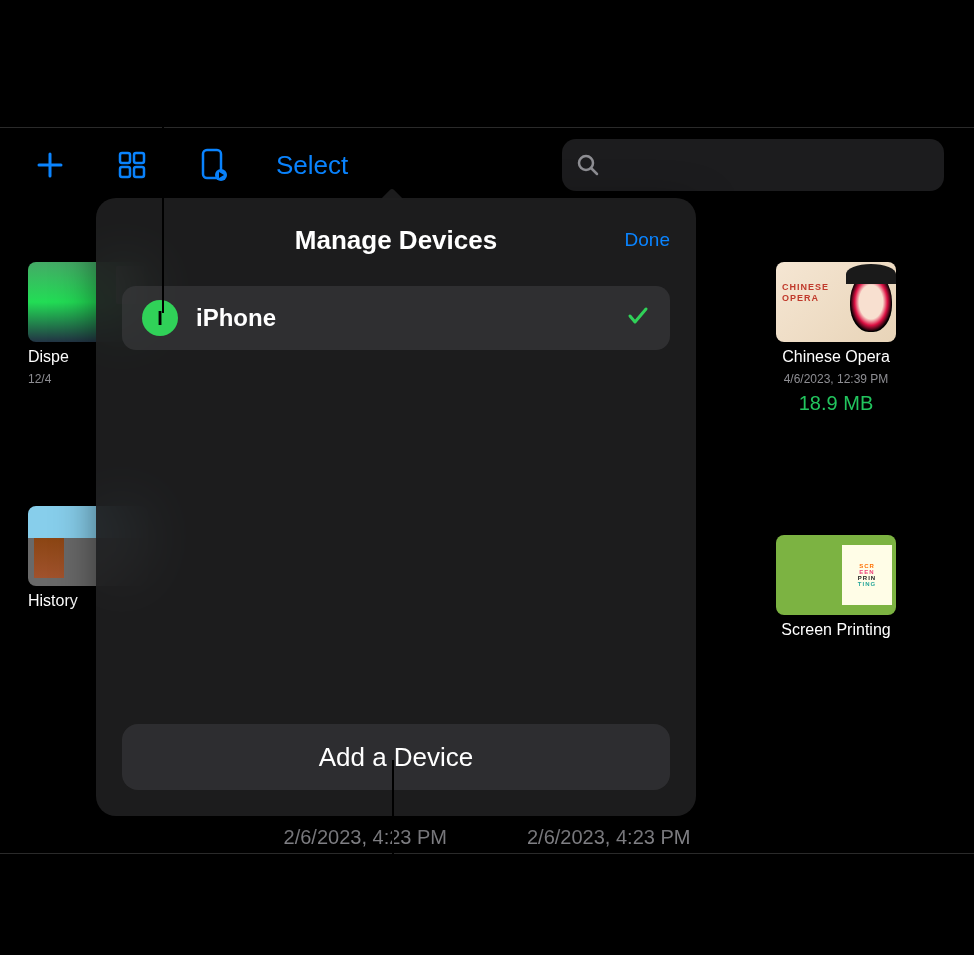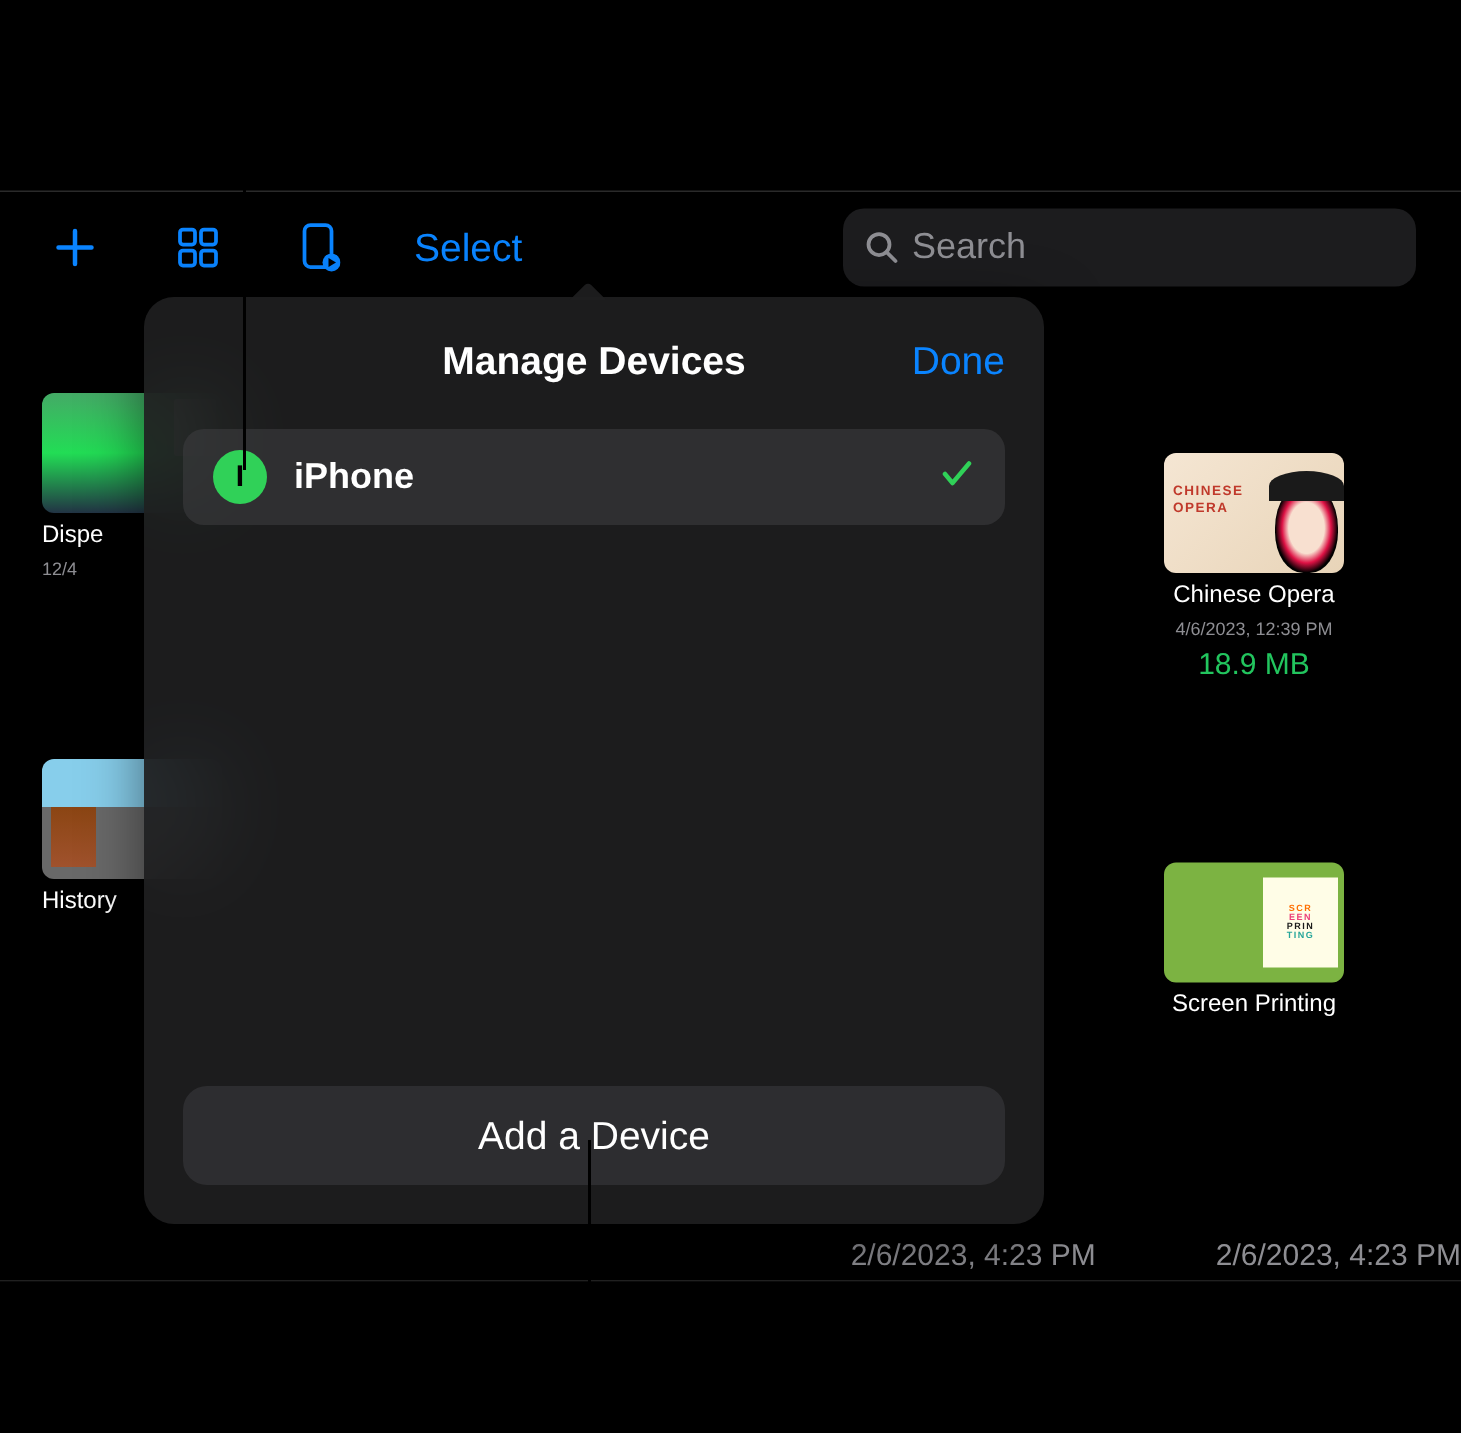--- a/index.html
+++ b/index.html
@@ -11,56 +11,56 @@
   .tb-icon { color:#0a84ff; display:flex; align-items:center; justify-content:center; width:40px; height:40px; }
   .tb-select { color:#0a84ff; font-size:26px;text-align:right; }
   .search-wrap { margin-left:auto; background:#1c1c1e; border-radius:14px; height:52px; width:382px; display:flex; align-items:center; padding:0 14px; gap:8px; }
   .search-icon { color:#8e8e93; }
   .search-input { flex:1; background:transparent; border:none; outline:none; color:#fff; font-size:24px; }
   .search-input::placeholder { color:#8e8e93; }
   .grid { position:absolute; top:74px; left:0; right:0; bottom:0; padding:60px 28px 10px 28px; display:flex; justify-content:space-between; }
   .col { width:200px; display:flex; flex-direction:column; gap:120px; }
   .item { display:flex; flex-direction:column; gap:6px; }
   .thumb { width:120px; height:80px; border-radius:8px; overflow:hidden; position:relative; background:#333; align-self:flex-start; }
-  .thumb-opera { background:linear-gradient(135deg,#f5e6d3 0%,#e8d4b8 100%); position:relative; display:flex; align-items:flex-end; justify-content:flex-end;margin-top:40px; }
+  .thumb-opera { background:linear-gradient(135deg,#f5e6d3 0%,#e8d4b8 100%); position:relative; display:flex; align-items:center; justify-content:flex-end; }
   .opera-text { position:absolute; left:6px; top:20px; color:#c0392b; font-size:9px; font-weight:700; letter-spacing:1px; line-height:1.2; }
   .opera-face { width:42px; height:60px; border-radius:50% 50% 45% 45%; background:radial-gradient(ellipse at center,#f8e0d0 40%,#d14 55%,#000 70%); margin-right:4px; position:relative; }
   .opera-face::before { content:""; position:absolute; top:-8px; left:50%; transform:translateX(-50%); width:50px; height:20px; background:#1a1a1a; border-radius:50% 50% 0 0; }
   .thumb-screen { background:#7cb342; display:flex; align-items:center; justify-content:flex-end; position:relative; }
   .screen-poster { width:50px; height:60px; background:#fffde7; margin-right:4px; display:flex; flex-direction:column; align-items:center; justify-content:center; font-size:6px; font-weight:900; line-height:1; letter-spacing:1px; }
   .sp-l1{color:#ff6f00;} .sp-l2{color:#ec407a;} .sp-l3{color:#1a1a1a;} .sp-l4{color:#26a69a;}
   .thumb-dispe { background:linear-gradient(180deg,#4a6 0%, #2d5 50%, #234 100%); position:relative; }
   .thumb-dispe::after{content:"";position:absolute;top:4px;right:4px;width:28px;height:38px;background:#fff;border-radius:2px;}
   .thumb-history { background:linear-gradient(180deg,#87ceeb 0%,#87ceeb 40%,#696969 40%,#696969 100%); position:relative;}
   .thumb-history::after{content:"";position:absolute;bottom:8px;left:6px;width:30px;height:40px;background:linear-gradient(180deg,#8b4513,#a0522d);}
   .item-title { font-size:16px; color:#fff; white-space:nowrap; overflow:hidden; }
   .item-date { font-size:12px; color:#8e8e93; white-space:nowrap; }
   .item-size { font-size:20px; color:#22c55e; text-align:center;}
   
   .popover { position:absolute; top:70px; left:96px; width:600px; height:618px; background:rgba(30,30,32,0.92); backdrop-filter:blur(30px); border-radius:20px; box-shadow:0 10px 40px rgba(0,0,0,0.5); display:flex; flex-direction:column; padding:20px 26px 26px 26px; }
   .arrow { position:absolute; top:-12px; left:282px; width:28px; height:14px; overflow:hidden;}
   .arrow::after{content:"";position:absolute;top:6px;left:4px;width:20px;height:20px;background:rgba(30,30,32,0.92);transform:rotate(45deg);border-radius:3px;}
   .pop-header { display:flex; align-items:center; justify-content:center; position:relative; height:44px; margin-bottom:24px;}
   .pop-title { font-size:26px; font-weight:600; color:#fff; }
-  .pop-done { position:absolute; right:0; color:#0a84ff; font-size:26px;text-align:center; }
+  .pop-done { position:absolute; right:0; color:#0a84ff; font-size:19px;text-align:center; }
   .dev-row { background:rgba(60,60,64,0.6); border-radius:14px; height:64px; display:flex; align-items:center; padding:0 20px; gap:18px; }
   .dev-badge { width:36px; height:36px; border-radius:50%; background:#30d158; color:#000; display:flex; align-items:center; justify-content:center; font-size:20px; font-weight:700; }
   .dev-name { font-size:24px; color:#fff; flex:1;font-weight:bold; }
   .dev-check { color:#30d158; }
   .pop-spacer { flex:1; }
   .add-btn { background:rgba(60,60,64,0.55); border-radius:16px; height:66px; display:flex; align-items:center; justify-content:center; font-size:26px; color:#fff; }
   
   .callout-v1 { position:absolute; left:162px; top:0; width:2px; height:313px; background:#000; z-index:60; }
   .callout-v2 { position:absolute; left:392px; top:760px; width:2px; height:195px; background:#000; z-index:60; }
   .left-col{width:auto;min-width:120px;}
   .left-col .item-title, .left-col .item-date{text-align:left;}
   .right-col{width:220px;}
   .right-col .thumb{align-self:center;}
   .right-col .item-title, .right-col .item-date, .right-col .item-size{text-align:center;}
-  .mid-dates{position:absolute; bottom:0px; left:0; right:0; display:flex; justify-content:flex-end; gap:80px; padding-bottom:4px;}
+  .mid-dates{position:absolute; bottom:0px; left:0; right:0; display:flex; justify-content:center; gap:80px; padding-bottom:4px;}
   .mid-dates span{color:#8e8e93; font-size:20px;}
 </style>
 </head>
 <body>
 
 <div class="letterbox-top"></div>
 
 <div class="app">
 
   <div class="toolbar">
@@ -83,21 +83,20 @@
           <circle cx="20" cy="27" r="6" fill="#0a84ff"></circle>
           <path d="M18 24l5 3-5 3z" fill="#000"></path>
         </svg>
     </div>
     <div class="tb-select">Select</div>
     <div class="search-wrap">
       <svg class="search-icon" width="24" height="24" viewBox="0 0 24 24">
           <circle cx="10" cy="10" r="7" stroke="#8e8e93" stroke-width="2.5" fill="none"></circle>
           <path d="M15 15l6 6" stroke="#8e8e93" stroke-width="2.5" stroke-linecap="round"></path>
         </svg>
-      <input class="search-input" placeholder="Search" style="">
     </div>
   </div>
 
   <div class="grid">
     <div class="col left-col">
       <div class="item">
         <div class="thumb thumb-dispe"></div>
         <div class="item-title">Dispe</div>
         <div class="item-date">12/4</div>
       </div>

